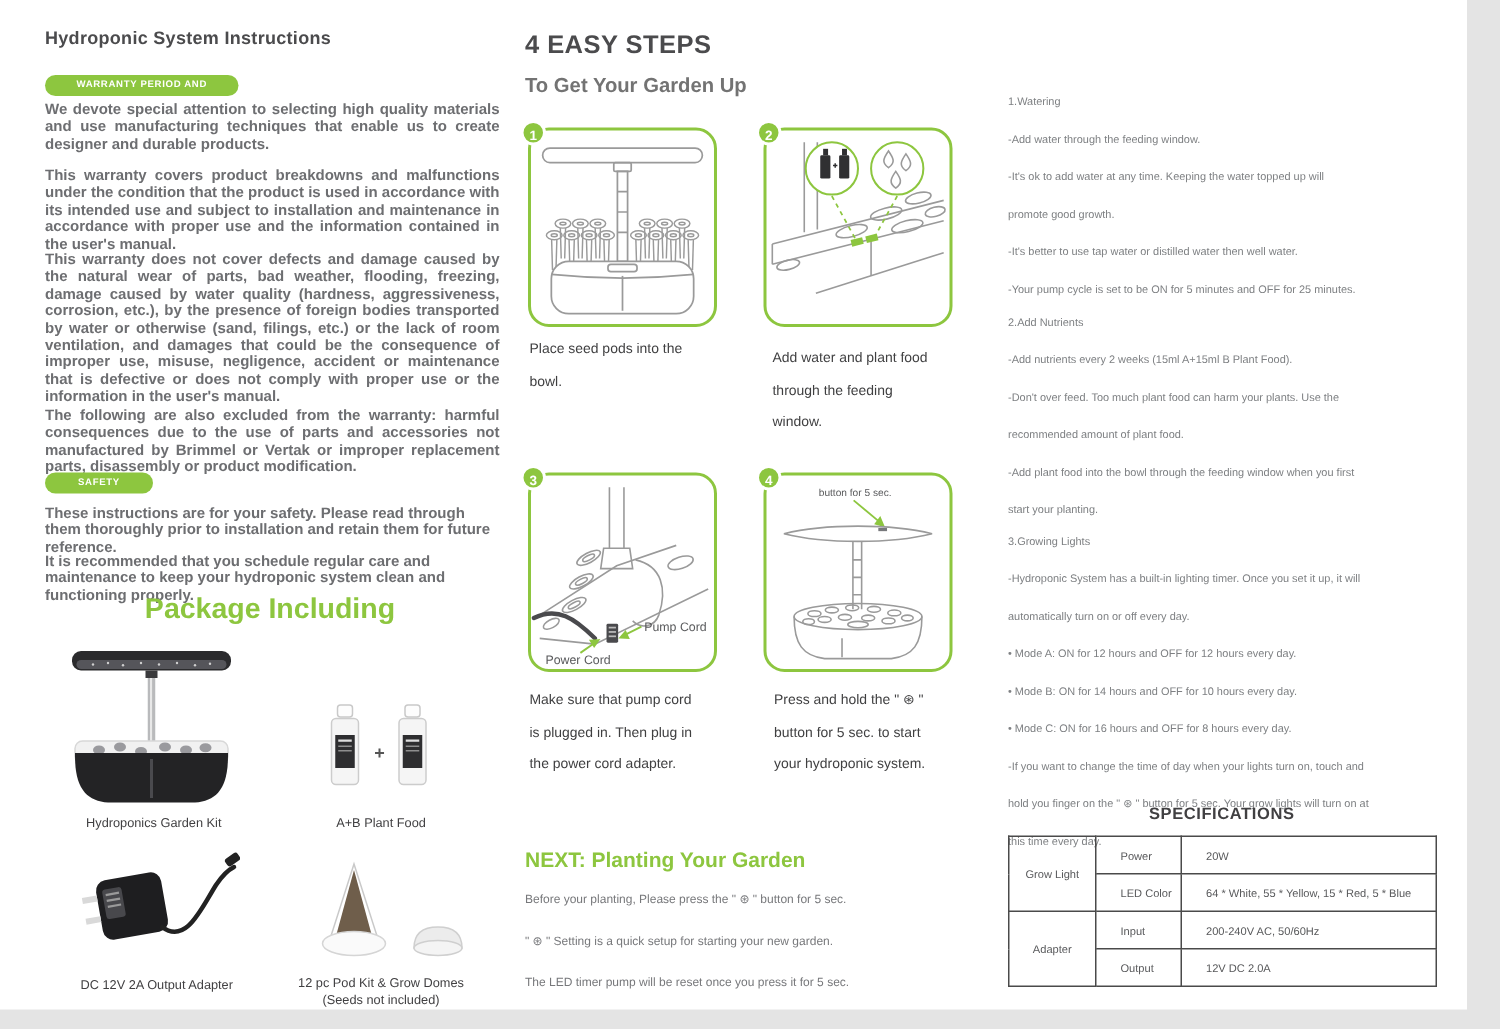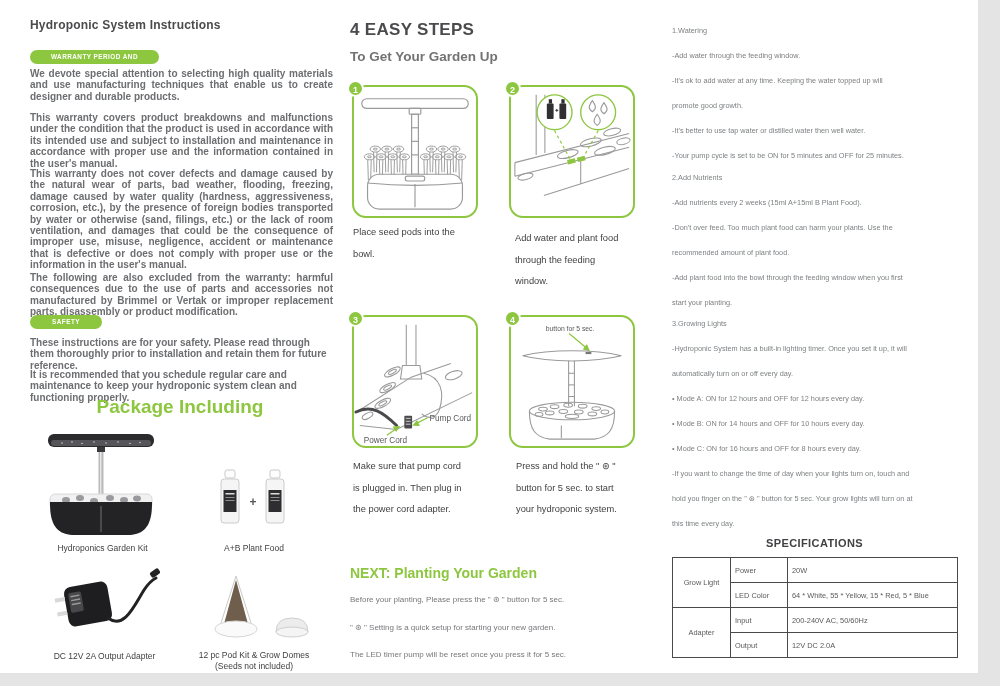--- a/index.html
+++ b/index.html
@@ -30,27 +30,27 @@
   .step-num { position:absolute; left:-7px; top:-7px; width:17px; height:17px; background:#8dc63f;
               border:2px solid #fff; border-radius:50%; color:#fff; font-size:9px; font-weight:bold;
               text-align:center; line-height:17px; }
   .step-cap { font-size:9.3px; color:#3f3f40; line-height:21.5px; white-space:pre-line; }
   .cap1 { left:353px; top:222px; } .cap2 { left:515px; top:228px; }
   .cap3 { left:353px; top:456px; } .cap4 { left:516px; top:456px; }
   .next-heading { left:350px; top:565px; font-size:14px; font-weight:bold; color:#8dc63f; }
   .next-body { left:350px; top:586px; font-size:8px; color:#77787b; line-height:27.5px; white-space:pre; }
 
   
-  .rsec { left:672px; width:300px; font-size:7.3px; color:#7e8083; line-height:25px; white-space:pre; }
+  .rsec { left:672px; width:300px; font-size:7.3px; color:#7e8083; line-height:25px; white-space:pre;margin-top:37px; }
   .rs1 { top:18px; } .rs2 { top:165px; } .rs3 { top:311px; }
   .spec-title { left:672px; top:537px; width:285px; text-align:center; font-size:11px; font-weight:bold;
                 color:#414042; letter-spacing:.4px; }
   .spec-table { left:672px; top:557px; }
   table { border-collapse:collapse; }
-  td { border:1px solid #4a4a4a; font-size:7.4px; color:#58595b; height:25px; padding:0 0 0 4px; }
+  td { border:1px solid #4a4a4a; font-size:7.4px; color:#58595b; height:25px; padding:0 0 0 16px; }
   td.grp { width:58px; text-align:center; padding:0; }
   td.key { width:57px; }
   td.val { width:170px;margin-top:16px; }
 
   svg text { font-family:"Liberation Sans", sans-serif; }
 </style>
 </head>
 <body>
 
 <div id="stage">

